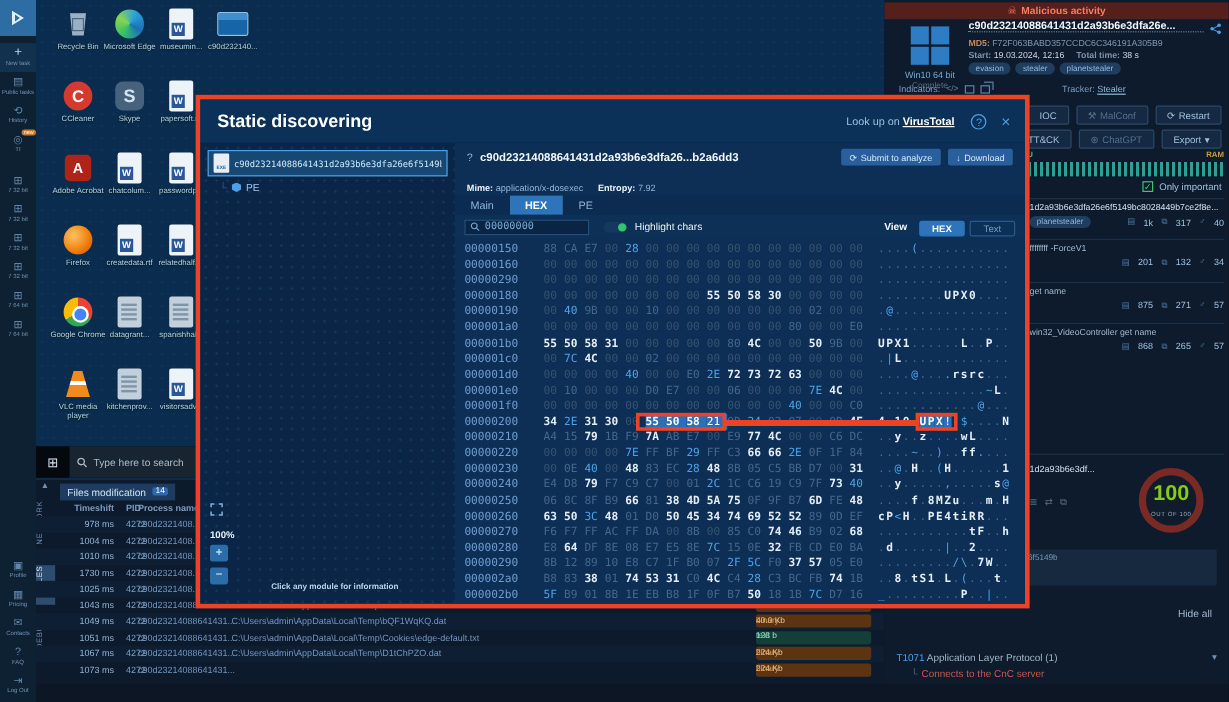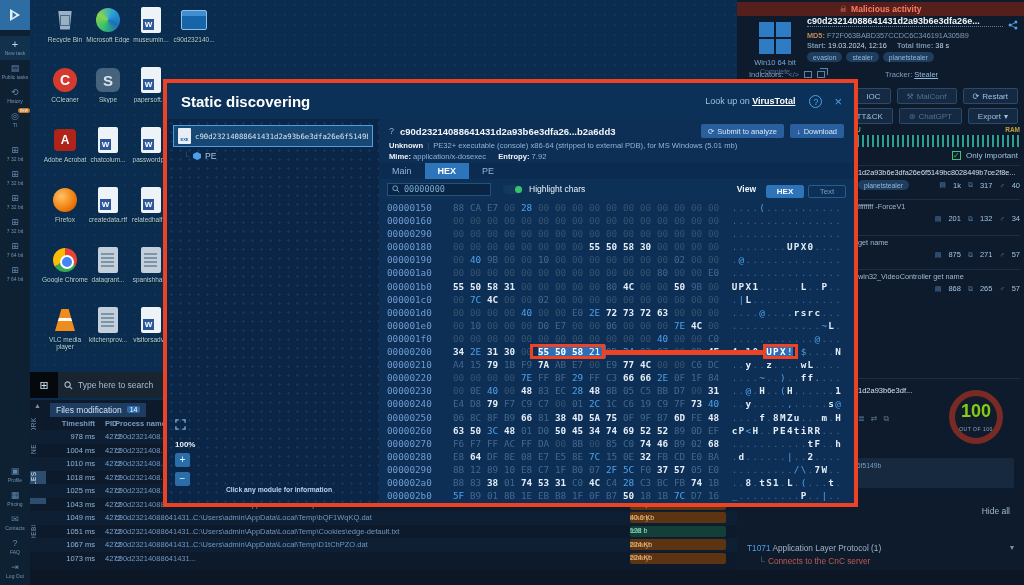--- a/index.html
+++ b/index.html
@@ -441,21 +441,21 @@
           <span class="c-time">1004 ms</span>
           <span class="c-pid">4272</span>
           <span class="c-proc">c90d2321408...</span>
         </div>
         <div class="frow" style="top: 57px;">
           <span class="c-time">1010 ms</span>
           <span class="c-pid">4272</span>
           <span class="c-proc">c90d2321408...</span>
         </div>
         <div class="frow" style="top: 70.5px;">
-          <span class="c-time">1018 ms</span>
+          <span class="c-time">1730 ms</span>
           <span class="c-pid">4272</span>
           <span class="c-proc">c90d2321408...</span>
         </div>
         <div class="frow" style="top: 84px;">
           <span class="c-time">1025 ms</span>
           <span class="c-pid">4272</span>
           <span class="c-proc">c90d2321408...</span>
         </div>
         <div class="frow" style="top: 97.5px;">
           <span class="c-time">1043 ms</span>
@@ -716,23 +716,20 @@
             <span class="fh-btn">
               <span>⟳</span>
               <span>Submit to analyze</span>
             </span>
             <span class="fh-btn">
               <span>↓</span>
               <span>Download</span>
             </span>
           </span>
         </div>
-        <div class="fh-meta">
-          <span class="w">Unknown</span><span class="sep">|</span><span>PE32+ executable (console) x86-64 (stripped to external PDB), for MS Windows (5.01 mb)</span>
-        </div>
         <div class="fh-meta2">
           <span class="w">Mime:</span>
           <span>application/x-dosexec</span>
           <span class="w" style="margin-left:10px">Entropy:</span>
           <span>7.92</span>
         </div>
         <div class="hx-tabs" id="hx-tabs">
             <div class="hx-tab">Main</div>
             <div class="hx-tab active">HEX</div>
             <div class="hx-tab">PE</div>

